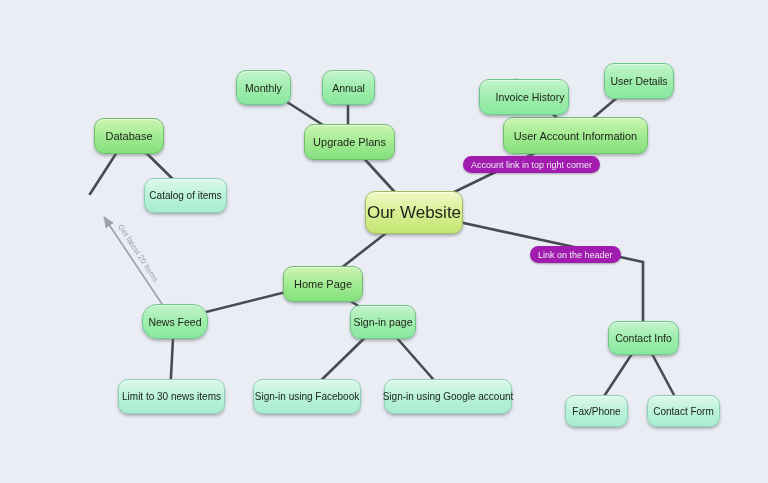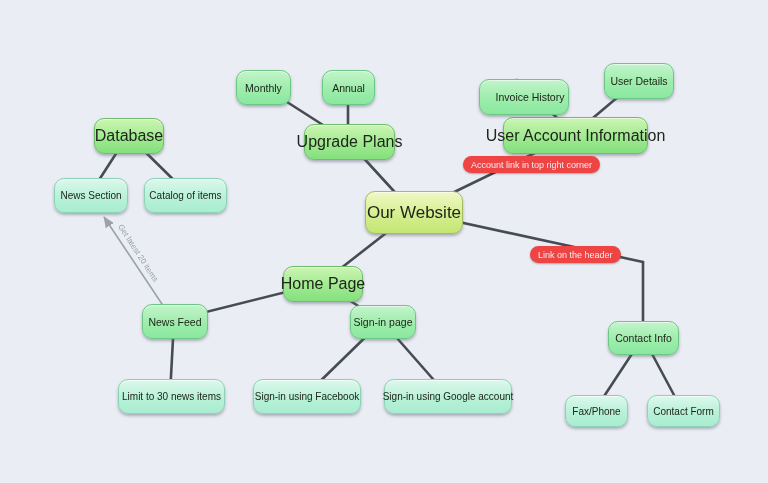--- a/index.html
+++ b/index.html
@@ -28,37 +28,37 @@
     cursor:default;
   }
   .lvl0{
     background:linear-gradient(180deg,#f0f9c6 0%, #d6ee90 55%, #c4e573 100%);
     border:1px solid #a2bd5e;
     font-size:17px;
   }
   .lvl1{
     background:linear-gradient(180deg,#ccf5b2 0%, #a0ea90 55%, #84e07d 100%);
     border:1px solid #70be6c;
-    font-size:16px;
+    font-size:11px;
   }
   .lvl2{
     background:linear-gradient(180deg,#c3f4cb 0%, #9dedab 55%, #8ae8a0 100%);
     border:1px solid #6cc785;
     font-size:10.5px;
   }
   .lvl3{
     background:linear-gradient(180deg,#dcf8ec 0%, #b8f1d8 55%, #a9edd0 100%);
     border:1px solid #8cd2b6;
     font-size:10px;
   }
   .pill{
     position:absolute;
     display:flex;align-items:center;justify-content:center;
     white-space:nowrap;
-    background:#ef4444;
+    background:#a21caf;
     color:#eceef1;
     font-size:9px;
     height:17px;
     padding:0 8px;
     border-radius:9px;
     z-index:3;
     box-shadow:0 1px 2px rgba(0,0,0,0.3);
   }
   .arrow-label{
     position:absolute;
@@ -113,25 +113,24 @@
 
   <div class="node lvl1" style="left:304px;top:124px;width:89px;height:34px;">Upgrade Plans</div>
   <div class="node lvl1" style="left:503px;top:117px;width:143px;height:35px;">User Account Information</div>
   <div class="node lvl1" style="left:283px;top:266px;width:78px;height:34px;">Home Page</div>
   <div class="node lvl1" style="left:94px;top:118px;width:68px;height:34px;">Database</div>
 
   <div class="node lvl2" style="left:236px;top:70px;width:53px;height:33px;">Monthly</div>
   <div class="node lvl2" style="left:322px;top:70px;width:51px;height:33px;">Annual</div>
   <div class="node lvl2" style="left:479px;top:79px;width:76px;height:34px;padding-left:12px;">Invoice History</div>
   <div class="node lvl2" style="left:604px;top:63px;width:68px;height:34px;">User Details</div>
-  <div class="node lvl2" style="left:142px;top:304px;width:64px;height:33px;">News Feed</div>
+  <div class="node lvl2" style="left:142px;top:304px;width:64px;height:33px;border-radius:15px;">News Feed</div>
   <div class="node lvl2" style="left:350px;top:305px;width:64px;height:32px;">Sign-in page</div>
   <div class="node lvl2" style="left:608px;top:321px;width:69px;height:32px;">Contact Info</div>
 
-  <div class="node lvl3" style="left:54px;top:178px;width:72px;height:33px;">News Section</div>
   <div class="node lvl3" style="left:132px;top:178px;width:81px;height:33px;margin-left:12px;">Catalog of items</div>
   <div class="node lvl3" style="left:118px;top:379px;width:105px;height:33px;">Limit to 30 news items</div>
   <div class="node lvl3" style="left:253px;top:379px;width:106px;height:33px;">Sign-in using Facebook</div>
   <div class="node lvl3" style="left:384px;top:379px;width:126px;height:33px;">Sign-in using Google account</div>
   <div class="node lvl3" style="left:565px;top:395px;width:61px;height:30px;">Fax/Phone</div>
   <div class="node lvl3" style="left:647px;top:395px;width:71px;height:30px;">Contact Form</div>
 
 </div>
 
 </body></html>

